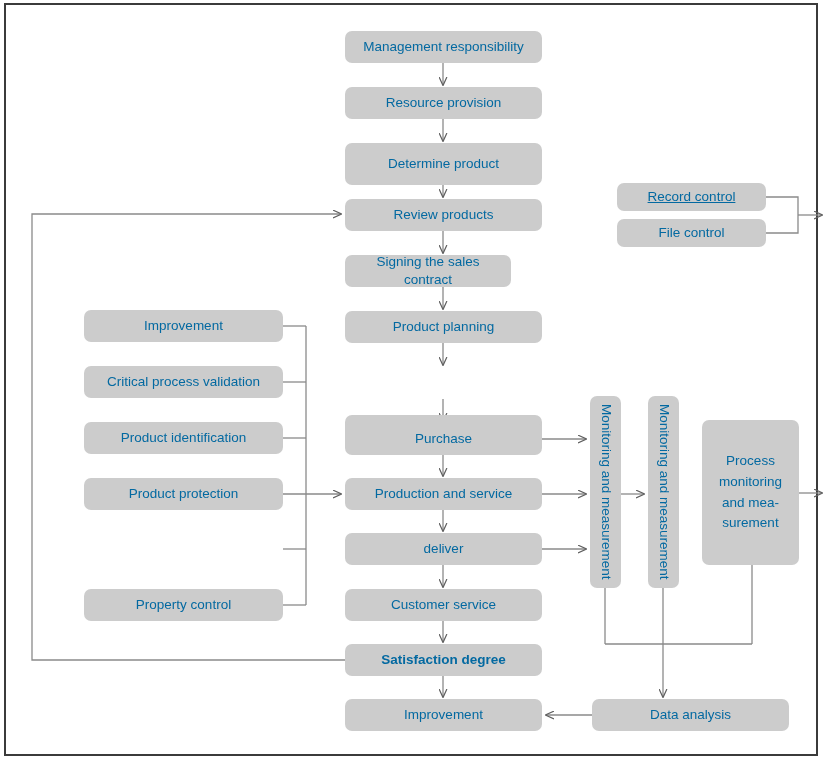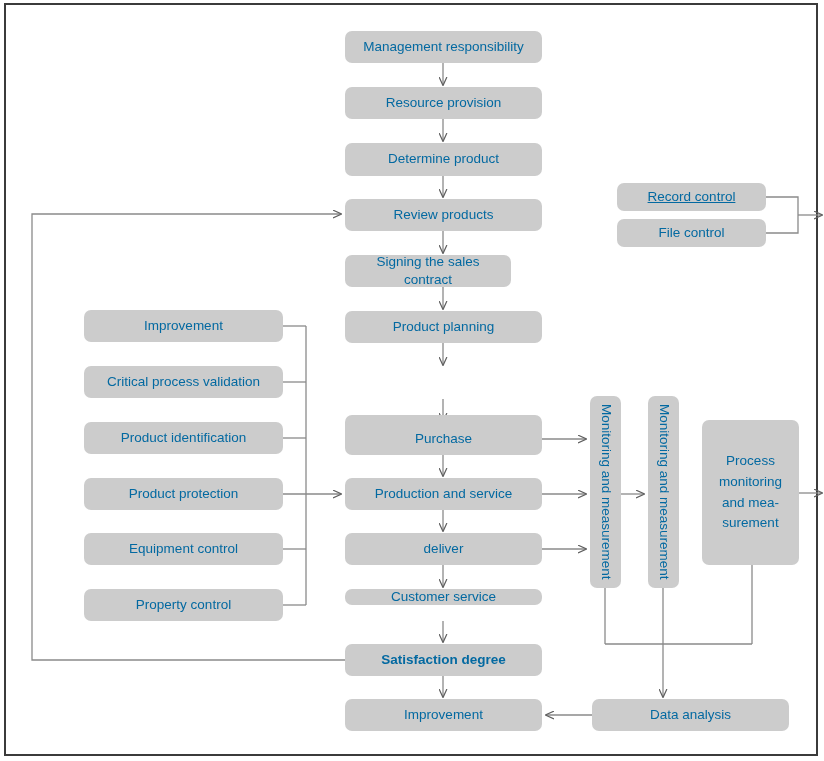--- a/index.html
+++ b/index.html
@@ -118,21 +118,21 @@
       <line x1="592" y1="715" x2="546" y2="715" marker-end="url(#arw)"></line>
     </g>
   </svg>
 
   <div class="node" style="left:345px;top:31px;width:197px;height:32px;">
     <span>Management responsibility</span>
   </div>
   <div class="node" style="left:345px;top:87px;width:197px;height:32px;">
     <span>Resource provision</span>
   </div>
-  <div class="node" style="left:345px;top:143px;width:197px;height:33px;">
+  <div class="node" style="left:345px;top:143px;width:197px;height:42px;">
     <span>Determine product</span>
   </div>
   <div class="node" style="left:345px;top:199px;width:197px;height:32px;">
     <span>Review products</span>
   </div>
   <div class="node" style="left:345px;top:255px;width:166px;height:32px;">
     <span>Signing the sales contract</span>
   </div>
   <div class="node" style="left:345px;top:311px;width:197px;height:32px;">
     <span>Product planning</span>
@@ -142,44 +142,41 @@
   </div>
   <div class="node" style="left:345px;top:423px;width:197px;height:32px;">
     <span>Purchase</span>
   </div>
   <div class="node" style="left:345px;top:478px;width:197px;height:32px;">
     <span>Production and service</span>
   </div>
   <div class="node" style="left:345px;top:533px;width:197px;height:32px;">
     <span>deliver</span>
   </div>
-  <div class="node" style="left:345px;top:589px;width:197px;height:16px;">
+  <div class="node" style="left:345px;top:589px;width:197px;height:32px;">
     <span>Customer service</span>
   </div>
   <div class="node" style="left:345px;top:644px;width:197px;height:32px;font-weight:bold;">
     <span>Satisfaction degree</span>
   </div>
   <div class="node" style="left:345px;top:699px;width:197px;height:32px;">
     <span>Improvement</span>
   </div>
 
   <div class="node" style="left:84px;top:310px;width:199px;height:32px;">
     <span>Improvement</span>
   </div>
   <div class="node" style="left:84px;top:366px;width:199px;height:32px;">
     <span>Critical process validation</span>
   </div>
   <div class="node" style="left:84px;top:422px;width:199px;height:32px;">
     <span>Product identification</span>
   </div>
   <div class="node" style="left:84px;top:478px;width:199px;height:32px;">
     <span>Product protection</span>
-  </div>
-  <div class="node" style="left:84px;top:533px;width:199px;height:32px;">
-    <span>Equipment control</span>
   </div>
   <div class="node" style="left:84px;top:589px;width:199px;height:32px;">
     <span>Property control</span>
   </div>
 
   <div class="node" style="left:617px;top:183px;width:149px;height:28px;text-decoration:underline;">
     <span>Record control</span>
   </div>
   <div class="node" style="left:617px;top:219px;width:149px;height:28px;">
     <span>File control</span>

